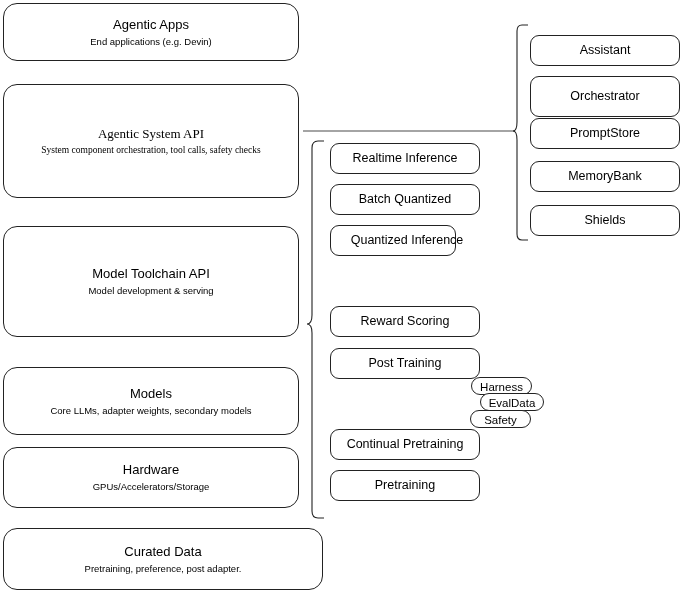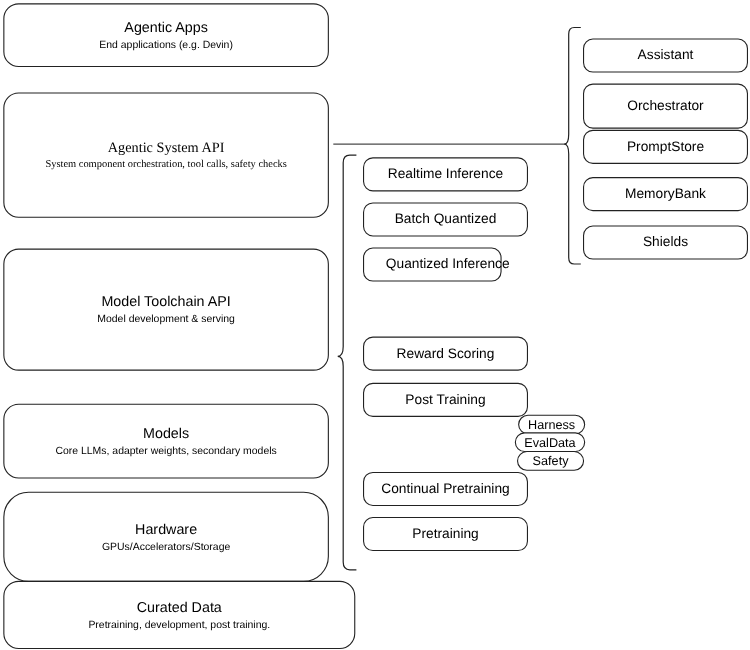--- a/index.html
+++ b/index.html
@@ -115,28 +115,28 @@
   <div class="node layer-node" style="left:3px; top:226px; width:296px; height:111px;">
     <div class="title">Model Toolchain API</div>
     <div class="subtitle">Model development &amp; serving</div>
   </div>
 
   <div class="node layer-node" style="left:3px; top:367px; width:296px; height:68px;">
     <div class="title">Models</div>
     <div class="subtitle">Core LLMs, adapter weights, secondary models</div>
   </div>
 
-  <div class="node layer-node" style="left:3px; top:447px; width:296px; height:82px;border-radius:23px;">
+  <div class="node layer-node" style="left:3px; top:447px; width:296px; height:61px;">
     <div class="title">Hardware</div>
     <div class="subtitle">GPUs/Accelerators/Storage</div>
   </div>
 
   <div class="node layer-node" style="left:3px; top:528px; width:320px; height:62px;">
     <div class="title">Curated Data</div>
-    <div class="subtitle">Pretraining, development, post training.</div>
+    <div class="subtitle">Pretraining, preference, post adapter.</div>
   </div>
 
   <svg class="connector" style="left:303px; top:124px; width:215px; height:14px;" viewBox="0 0 215 14">
     <line x1="0" y1="7" x2="212" y2="7"></line>
   </svg>
 
   <svg class="bracket" style="left:512px; top:24px; width:18px; height:218px;" viewBox="0 0 18 218">
     <path d="M16,1 L10,1 Q5,1 5,7 L5,98 Q5,107 1,107 Q5,107 5,116 L5,210 Q5,216 10,216 L16,216"></path>
   </svg>
 
@@ -162,21 +162,21 @@
   <div class="chip" style="left:330px; top:429px; width:150px; height:31px;">
     <span>Continual Pretraining</span>
   </div>
   <div class="chip" style="left:330px; top:470px; width:150px; height:31px;">
     <span>Pretraining</span>
   </div>
 
   <div class="pill" style="left:471px; top:377px; width:61px; height:18px;">
     <span>Harness</span>
   </div>
-  <div class="pill" style="left:468px; top:393px; width:64px; height:18px;">
+  <div class="pill" style="left:480px; top:393px; width:64px; height:18px;">
     <span>EvalData</span>
   </div>
   <div class="pill" style="left:470px; top:410px; width:61px; height:18px;">
     <span>Safety</span>
   </div>
 
   <div class="chip" style="left:530px; top:35px; width:150px; height:31px;">
     <span>Assistant</span>
   </div>
   <div class="chip" style="left:530px; top:76px; width:150px; height:41px;">

